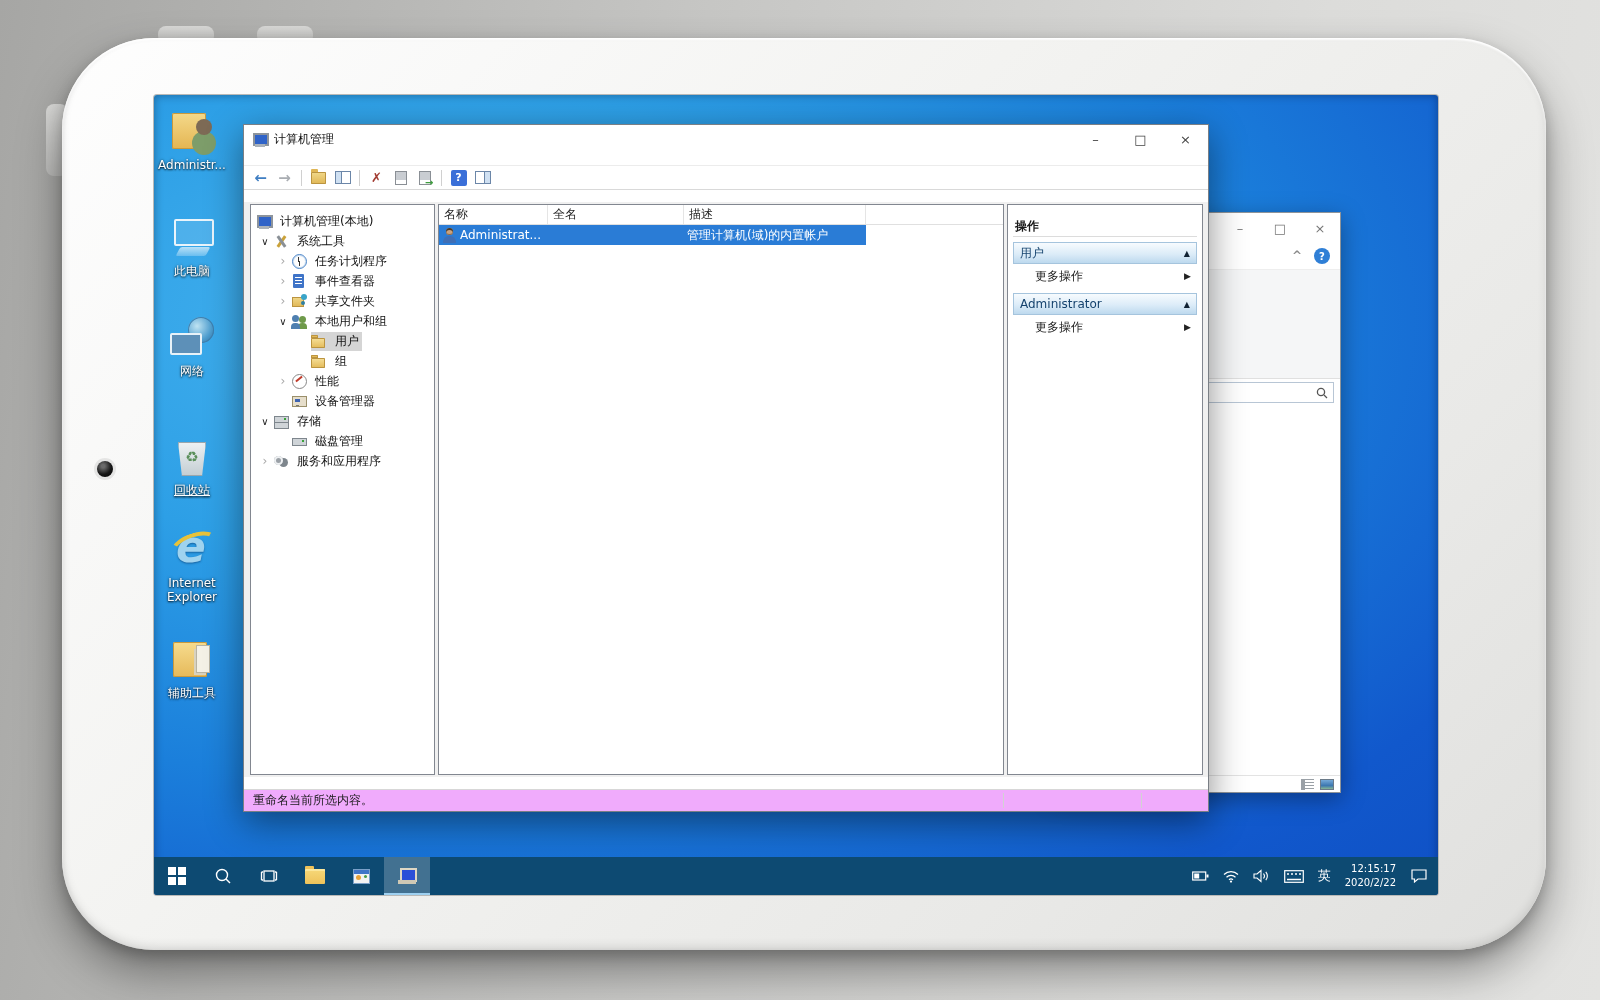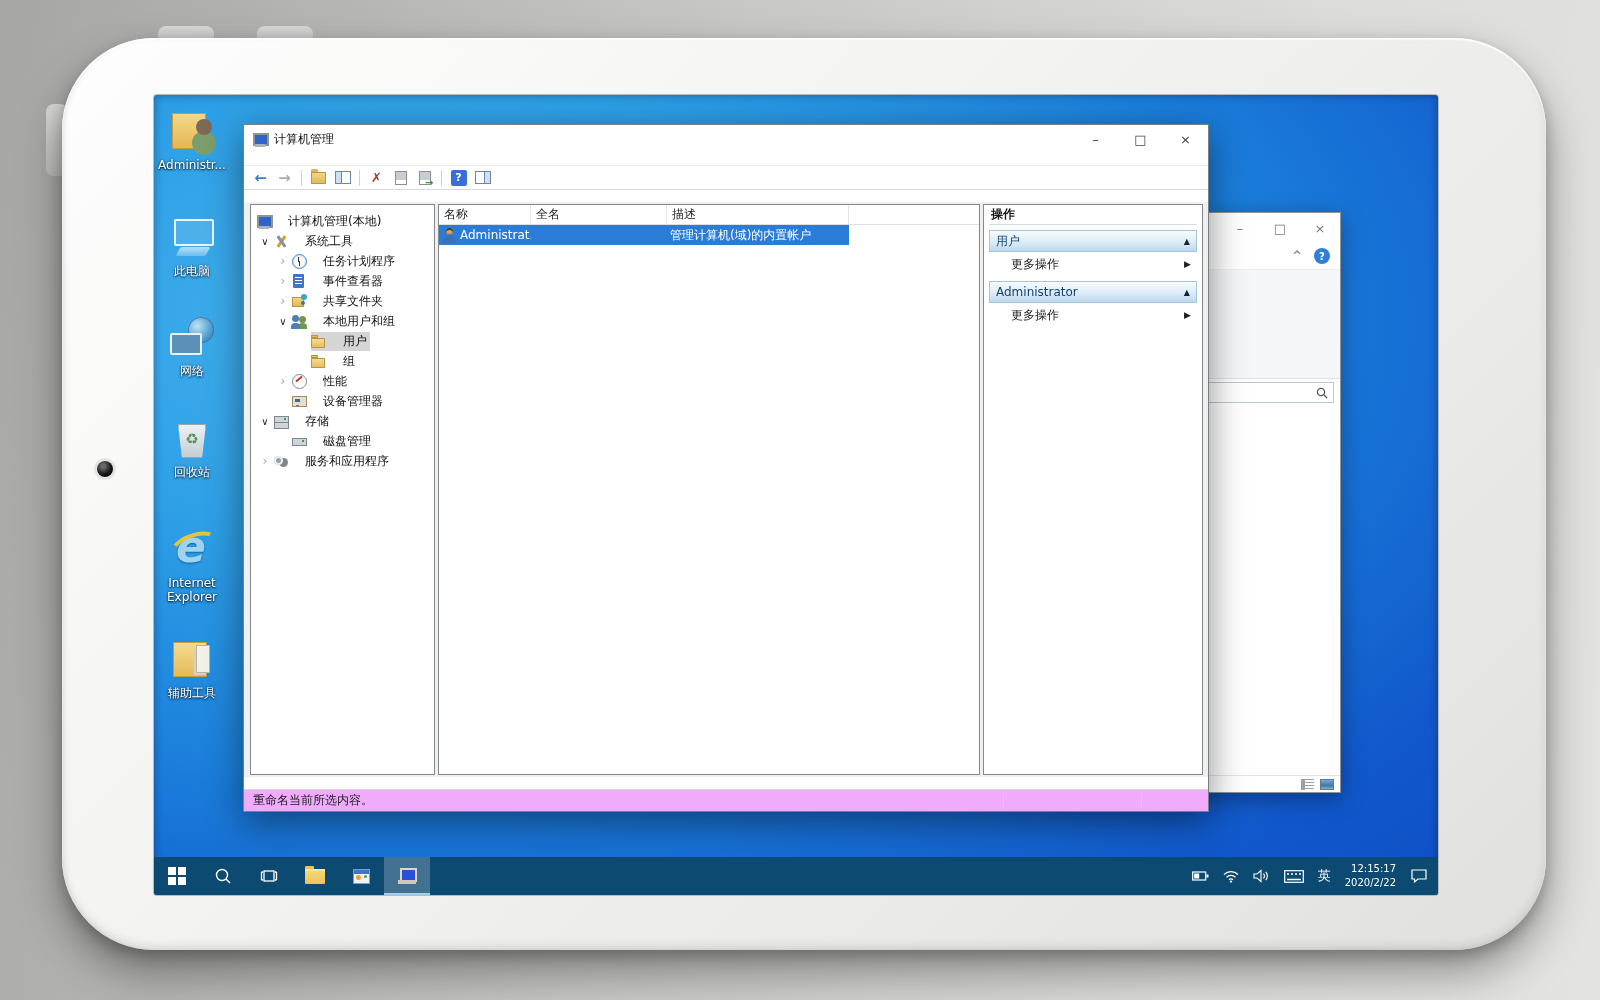--- a/index.html
+++ b/index.html
@@ -101,29 +101,29 @@
   .mi-doc { width:12px; height:14px; border:1px solid #8a8f95; background:#fff; box-shadow:inset 0 3px 0 -1px #c9cdd2, inset 0 6px 0 -1px #c9cdd2, inset 0 9px 0 -1px #c9cdd2; }
   .mi-exp { position:relative; }
   .mi-exp::after { content:"→"; position:absolute; right:-4px; bottom:-4px; color:#3f9d3f; font-size:10px; font-weight:bold; }
   .mi-help { width:16px; height:16px; background:#3a6fd8; color:#fff; border-radius:2px; font-size:11px; font-weight:bold;
     display:flex; align-items:center; justify-content:center; }
 
   .cm-body { flex:1; display:flex; gap:3px; padding:2px 5px 2px 6px; background:#f0f0f0; min-height:0; }
   .pane { background:#fff; border:1px solid #828790; overflow:hidden; }
   .p-tree { width:185px; flex:none; padding-top:6px; }
   .p-list { flex:1; display:flex; flex-direction:column; }
-  .p-act  { width:220px; flex:none; padding:0 5px; }
+  .p-act  { width:196px; flex:none; padding:12px 5px; }
 
   
   .trow { height:20px; display:flex; align-items:center; white-space:nowrap; }
   .lvroot { padding-left:5px; } .lv0 { padding-left:6px; } .lv1 { padding-left:24px; } .lv2 { padding-left:60px; }
   .tw { width:16px; flex:none; text-align:center; font-size:10px; }
   .tw.open { color:#262626; } .tw.closed { color:#a8a8a8; font-size:12px; }
   .tsel { background:#d5d5d5; padding:1px 3px 1px 0; display:flex; align-items:center; }
-  .tlabel { margin-left:16px; color:#111; }
+  .tlabel { margin-left:8px; color:#111; }
 
   .ti { width:16px; height:15px; position:relative; display:inline-block; flex:none; }
   .ti-comp::before { content:""; position:absolute; left:1px; top:1px; width:12px; height:9px; background:#2f63c8; border:2px solid #8d949c; }
   .ti-comp::after  { content:""; position:absolute; left:3px; bottom:0; width:10px; height:3px; background:#aab2ba; }
   .ti-tools::before { content:""; position:absolute; left:7px; top:1px; width:3px; height:13px; background:#caa23a; transform:rotate(35deg); }
   .ti-tools::after  { content:""; position:absolute; left:7px; top:1px; width:3px; height:13px; background:#8a9096; transform:rotate(-35deg); }
   .ti-clock::before { content:""; position:absolute; left:1px; top:0; width:13px; height:13px; border-radius:50%;
     background:#fdfdfd; border:1px solid #4a84c8; box-shadow:inset 0 0 0 1px #cfe0f0; }
   .ti-clock::after { content:""; position:absolute; left:7px; top:3px; width:1px; height:5px; background:#333; box-shadow:1px 4px 0 #333; }
   .ti-log::before { content:""; position:absolute; left:2px; top:0; width:11px; height:14px; background:#3f74c8; border-radius:1px; }
@@ -141,21 +141,21 @@
   .ti-dev::after { content:""; position:absolute; left:4px; top:5px; width:5px; height:3px; background:#3f64b0; box-shadow:0 5px 0 -1px #777; }
   .ti-store::before { content:""; position:absolute; left:1px; top:2px; width:13px; height:5px; background:#cfd4d8; border:1px solid #7e868d; box-shadow:0 6px 0 -1px #cfd4d8, 0 6px 0 0 #7e868d; }
   .ti-store::after { content:""; position:absolute; right:3px; top:4px; width:2px; height:2px; background:#3aa23a; }
   .ti-disk::before { content:""; position:absolute; left:1px; top:4px; width:13px; height:6px; background:#cfd4d8; border:1px solid #7e868d; }
   .ti-disk::after { content:""; position:absolute; right:3px; top:6px; width:2px; height:2px; background:#3aa23a; }
   .ti-svc::before { content:""; position:absolute; left:1px; top:2px; width:9px; height:9px; border-radius:50%; background:#9aa0a6; box-shadow:inset 0 0 0 2px #eef0f2, 5px 2px 0 #7e868d; }
 
   
   .lhead { height:20px; display:flex; border-bottom:1px solid #e0e0e0; flex:none; color:#222; }
   .lhead .hc { display:flex; align-items:center; padding-left:5px; border-right:1px solid #e5e5e5; }
-  .c-name { width:92px; flex:none; } .c-full { width:136px; flex:none; } .c-desc { width:182px; flex:none; }
+  .c-name { width:109px; flex:none; } .c-full { width:136px; flex:none; } .c-desc { width:182px; flex:none; }
   .lrow { height:20px; display:flex; align-items:center; color:#111; }
   .lrow .cell { display:flex; align-items:center; padding-left:3px; height:100%; overflow:hidden; white-space:nowrap; }
   .lrow.sel .cell { background:#2a7cd6; color:#fff; }
   .uic { width:15px; height:15px; position:relative; flex:none; margin-right:3px; }
   .uic::before { content:""; position:absolute; left:4px; top:0; width:7px; height:7px; border-radius:50%; background:#caa27e; box-shadow:inset 0 -1px 0 #8a6a4a, inset 0 2px 0 #4a3a2a; }
   .uic::after { content:""; position:absolute; left:1px; bottom:0; width:13px; height:7px; border-radius:6px 6px 0 0; background:#3f6eb5; }
   .uic.dis .badge { position:absolute; left:-2px; bottom:-1px; width:8px; height:8px; background:#fff; border:1px solid #222; font-size:6px; line-height:6px; text-align:center; color:#000; }
 
   
   .act-h { height:20px; display:flex; align-items:center; font-weight:bold; color:#1a1a1a; border-bottom:1px solid #dcdcdc; padding-left:2px; }
@@ -208,21 +208,21 @@
     <div class="dlabel">Administr...</div>
   </div>
   <div class="dicon" style="top:120px;">
     <div class="dart g-pc"></div>
     <div class="dlabel">此电脑</div>
   </div>
   <div class="dicon" style="top:220px;">
     <div class="dart g-net"></div>
     <div class="dlabel">网络</div>
   </div>
-  <div class="dicon" style="top:321px;">
+  <div class="dicon" style="top:339px;text-decoration:underline;">
     <div class="dart g-bin"></div>
     <div class="dlabel">回收站</div>
   </div>
   <div class="dicon" style="top:432px;">
     <div class="dart g-ie"></div>
     <div class="dlabel">Internet Explorer</div>
   </div>
   <div class="dicon" style="top:542px;">
     <div class="dart g-toolfolder"></div>
     <div class="dlabel">辅助工具</div>

